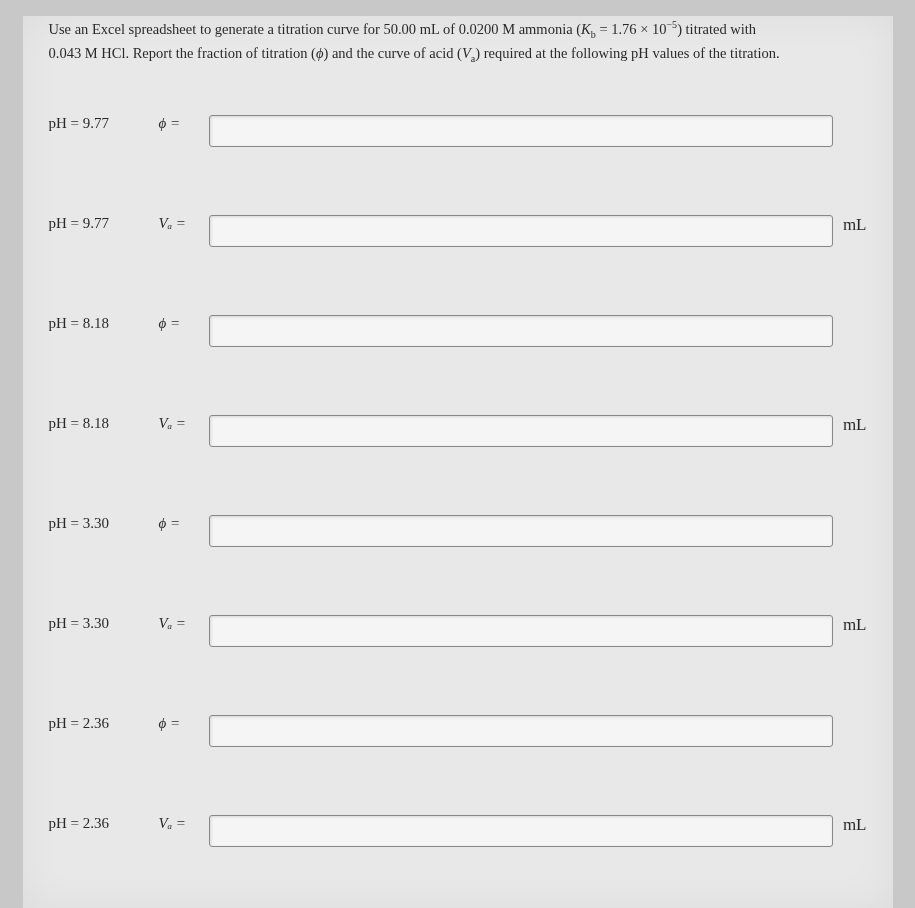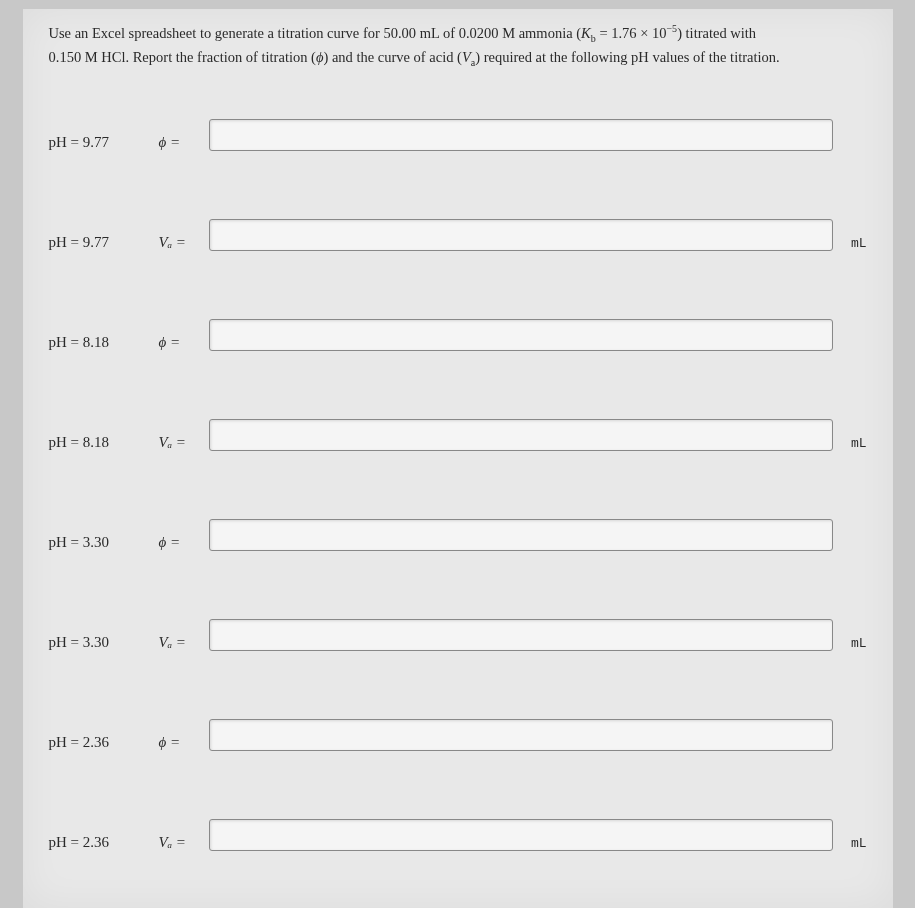--- a/index.html
+++ b/index.html
@@ -8,35 +8,35 @@
     font-family: Georgia, 'Times New Roman', serif;
     width: 915px;
     height: 908px;
     overflow: hidden;
     display: flex;
     justify-content: center;
   }
   .page {
     background: #e8e8e8;
     width: 870px;
-    margin-top: 9px;
-    padding: 12px 26px 20px 26px;
+    margin-top: 16px;
+    padding: 1px 26px 20px 26px;
     box-shadow: inset 0 0 40px rgba(0,0,0,0.05);
   }
   .problem-text {
     color: #2a2a2a;
     font-size: 14.5px;
     line-height: 1.55;
     margin-bottom: 48px;
   }
   .sup { font-size: 10px; vertical-align: super; }
   .sub { font-size: 10px; vertical-align: sub; }
   .row {
     display: flex;
-    align-items: flex-end;
+    align-items: flex-start;
     margin-bottom: 68px;
   }
   .row:last-child { margin-bottom: 20px; }
   .ph-label {
     width: 110px;
     color: #2a2a2a;
     font-size: 15px;
     flex-shrink: 0;
   }
   .sym-label {
@@ -55,38 +55,37 @@
     border-radius: 3px;
     box-shadow: inset 1px 1px 3px rgba(0,0,0,0.12);
     padding: 0 8px;
     font-size: 14px;
     outline: none;
   }
   .unit {
     width: 34px;
     text-align: right;
     color: #2a2a2a;
-    font-size: 13px;
+    font-size: 17px;
     flex-shrink: 0;
-    font-family: Liberation Mono, monospace;
   }
   .unit-spacer {
     width: 34px;
     flex-shrink: 0;
   }
 </style>
 </head>
 <body>
 
 <div class="page">
 
   <div class="problem-text">
     <span>Use an Excel spreadsheet to generate a titration curve for 50.00 mL of 0.0200 M ammonia (</span><span><i>K</i><span class="sub">b</span></span><span> = 1.76 × 10</span><span class="sup">−5</span><span>) titrated with</span>
     <br>
-    <span>0.150 M HCl. Report the fraction of titration (</span><i>ϕ</i><span>) and the curve of acid (</span><span><i>V</i><span class="sub">a</span></span><span>) required at the following pH values of the titration.</span>
+    <span>0.043 M HCl. Report the fraction of titration (</span><i>ϕ</i><span>) and the curve of acid (</span><span><i>V</i><span class="sub">a</span></span><span>) required at the following pH values of the titration.</span>
   </div>
 
   <div class="row">
     <div class="ph-label">pH = 9.77</div>
     <div class="sym-label">ϕ =</div>
     <input class="input-box" type="text" style="">
     <div class="unit-spacer"></div>
   </div>
 
   <div class="row">

